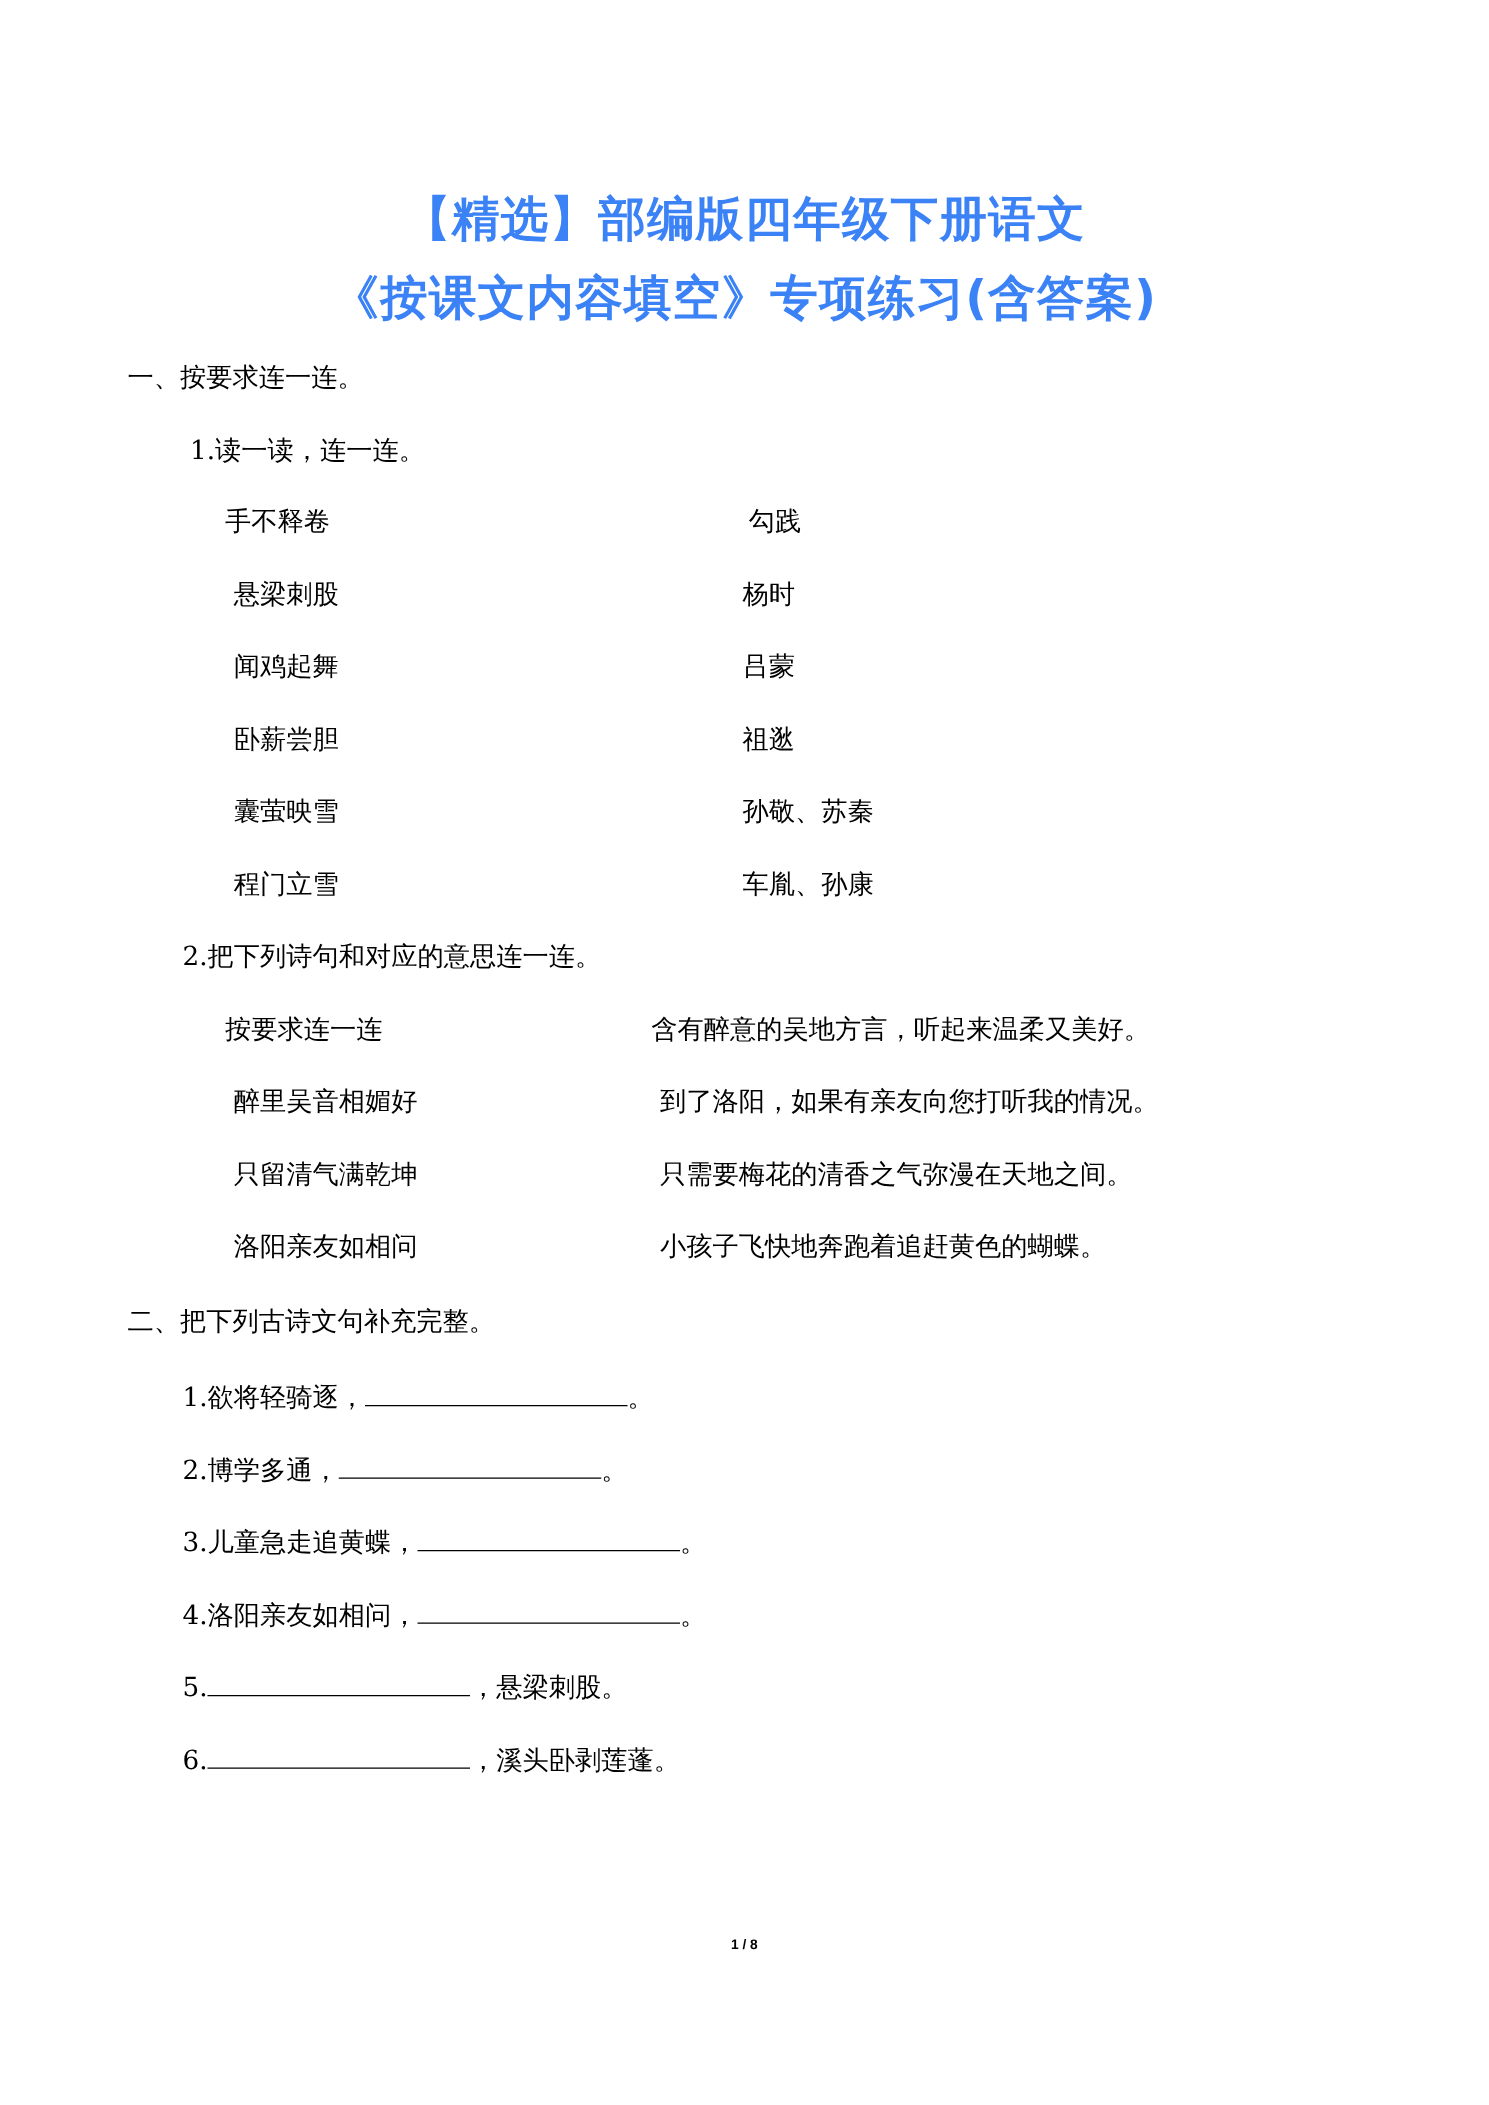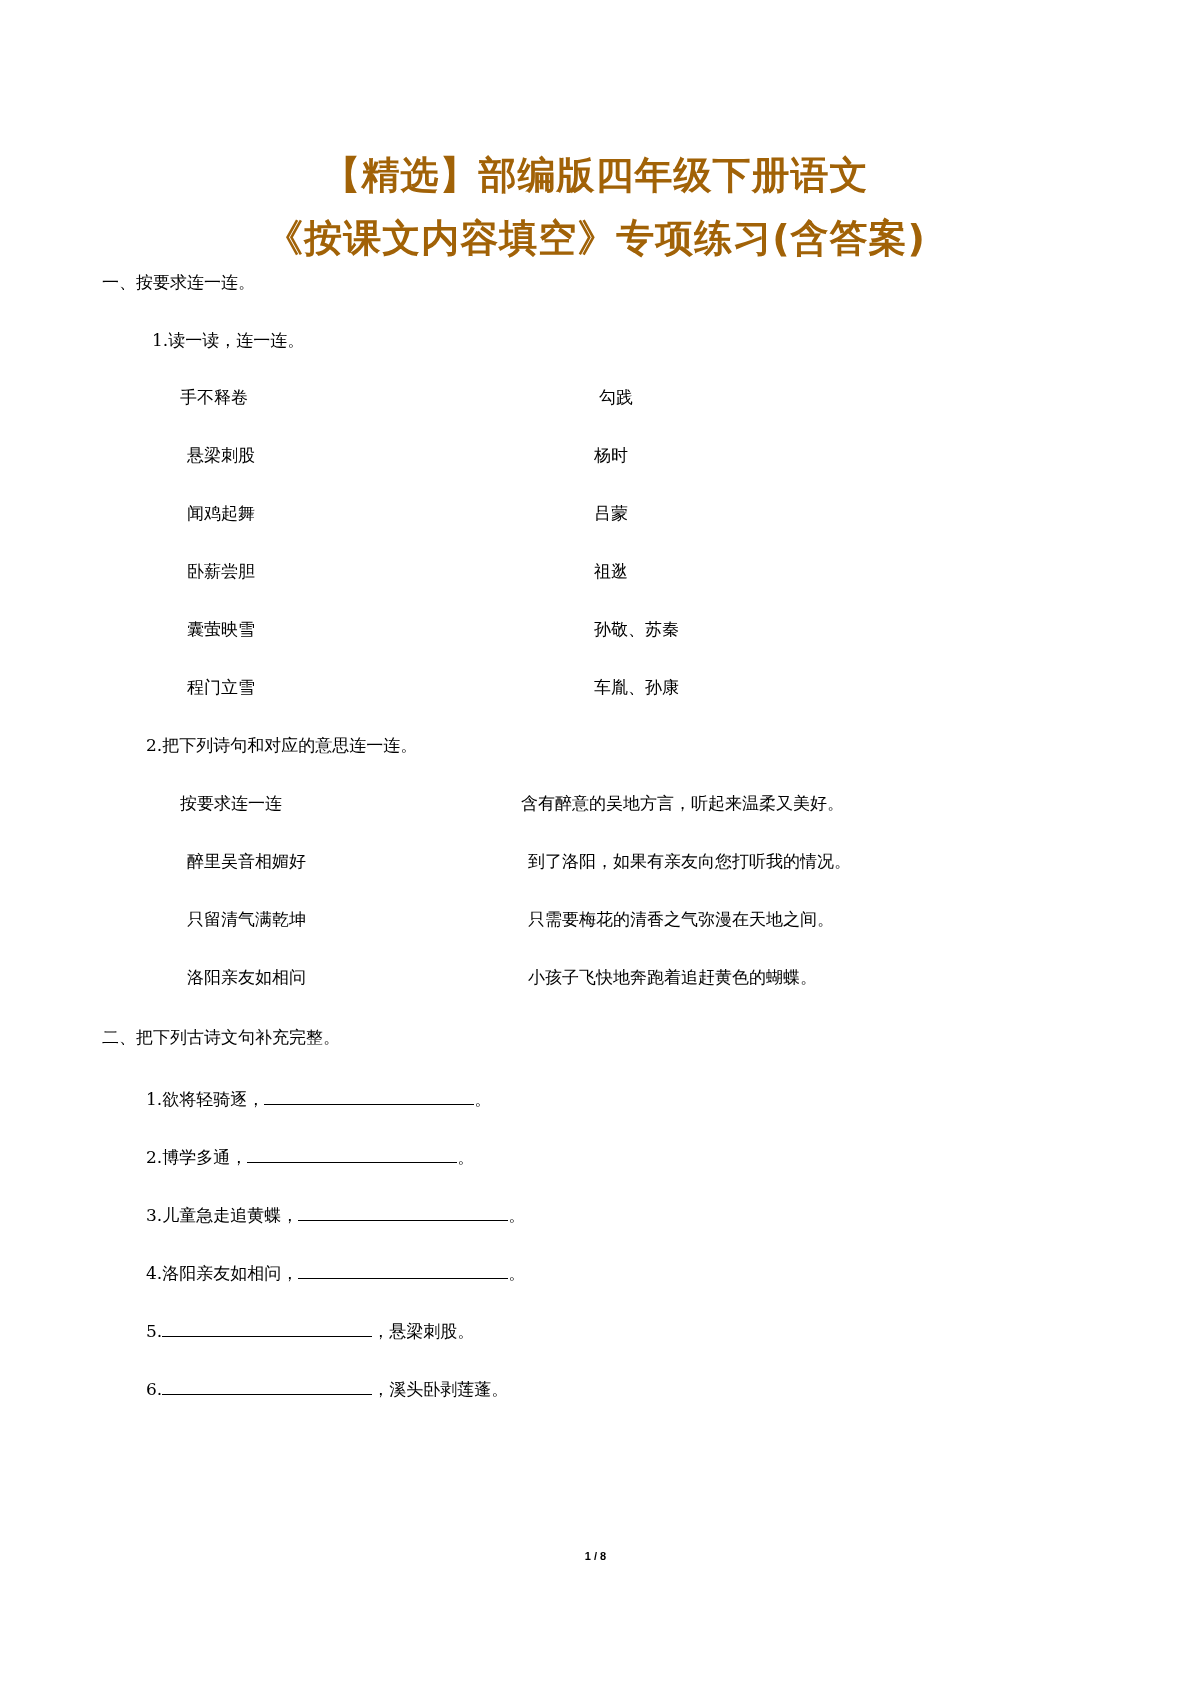--- a/index.html
+++ b/index.html
@@ -1,23 +1,23 @@
 <!DOCTYPE html>
 <html><head>
 <meta charset="utf-8">
 <style>
   html, body { margin: 0; padding: 0; background: #ffffff; }
   body { width: 1191px; height: 1684px; position: relative; overflow: hidden;
          font-family: "DejaVu Serif", "Liberation Serif", serif; color: #000; }
   .title { position: absolute; left: 0; width: 1191px; text-align: center;
-           color: #a16207; font-weight: bold; font-size: 38px; letter-spacing: 1px;
+           color: #3b82f6; font-weight: bold; font-size: 38px; letter-spacing: 1px;
            font-family: "DejaVu Sans", "Liberation Sans", sans-serif; }
   .t1 { top: 150px; }
   .t2 { top: 213px; }
-  .line { position: absolute; font-size: 17px; white-space: nowrap; line-height: 32px; }
+  .line { position: absolute; font-size: 21px; white-space: nowrap; line-height: 32px; margin-top: 20px; }
   .blank { display: inline-block; border-bottom: 1.5px solid #000; height: 24px; vertical-align: baseline; }
   .footer { position: absolute; top: 1550px; left: 0; width: 1191px; text-align: center;
             font-size: 11px; font-weight: bold; font-family: "Liberation Sans", sans-serif; }
 </style>
 </head>
 <body>
 
 <div class="title t1">【精选】部编版四年级下册语文</div>
 <div class="title t2">《按课文内容填空》专项练习(含答案)</div>
 

